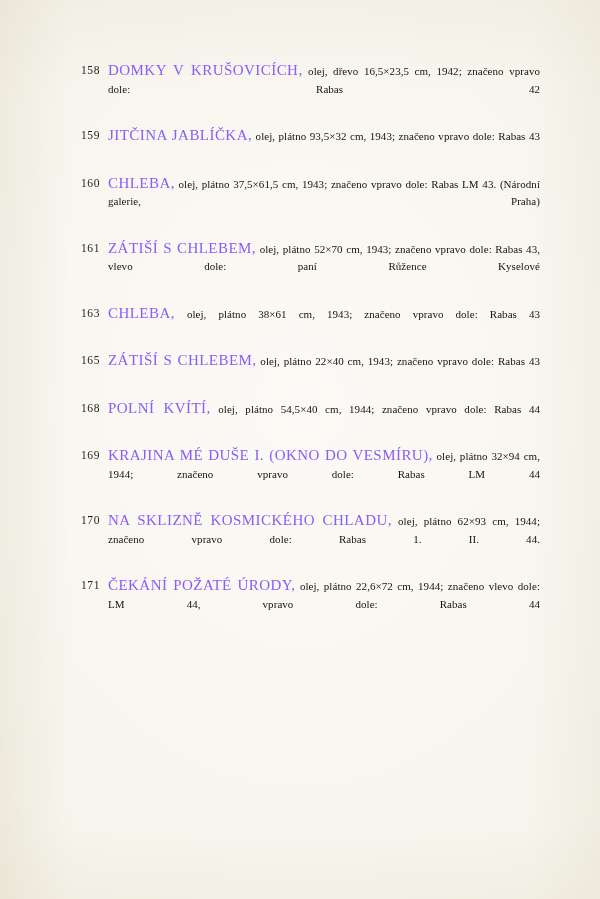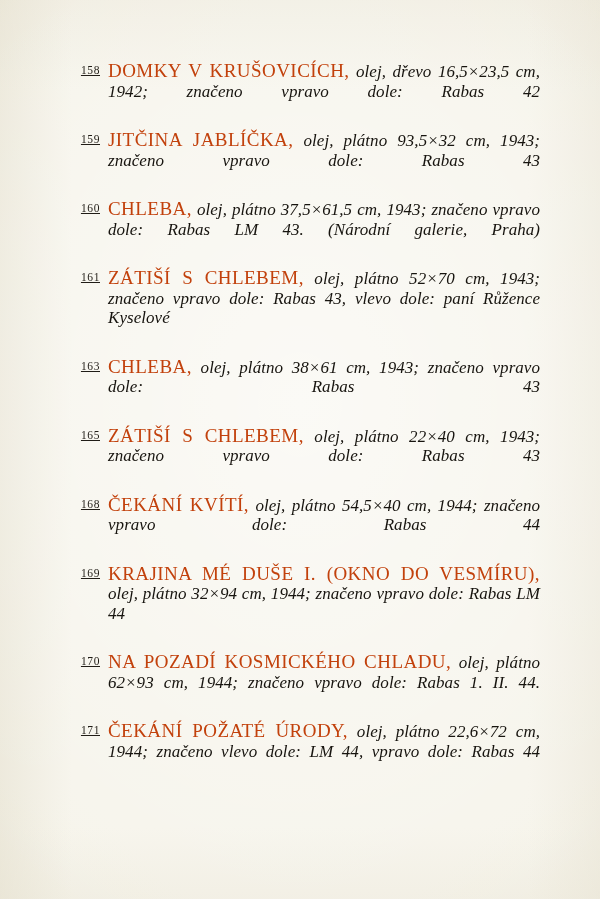--- a/index.html
+++ b/index.html
@@ -46,50 +46,48 @@
     width: 34px;
     text-align: right;
     padding-right: 8px;
     box-sizing: border-box;
     font-size: 11.5px;
     line-height: 17.5px;
     letter-spacing: 0.6px;
     color: #201c16;
     font-variant-numeric: oldstyle-nums;
     white-space: nowrap;
-    text-decoration: underline;
   }
 
   .entry-text {
     flex: 1 1 auto;
     font-size: 12.4px;
     line-height: 17.5px;
     text-align: justify;
     text-justify: inter-word;
     color: #17140f;
     hyphens: none;
     -webkit-hyphens: none;
   }
   
   .entry-text::after {
     content: "";
     display: inline-block;
     width: 100%;
   }
 
   .title {
-    font-size: 19px;
+    font-size: 15px;
     letter-spacing: 0.45px;
-    color: #c2410c;
+    color: #8b5cf6;
   }
 
   .detail {
-    font-size: 17px;
+    font-size: 11px;
     letter-spacing: 0.05px;
-    font-style: italic;
   }
 </style>
 </head>
 <body>
 
 <div class="paper"></div>
 
 <div class="catalogue" id="catalogue">
     <div class="entry">
       <div class="entry-number">158</div>
@@ -110,27 +108,27 @@
     <div class="entry">
       <div class="entry-number">163</div>
       <div class="entry-text"><span class="title">CHLEBA,</span><span class="detail"> olej, plátno 38×61 cm, 1943; značeno vpravo dole: Rabas 43</span></div>
     </div>
     <div class="entry">
       <div class="entry-number">165</div>
       <div class="entry-text"><span class="title">ZÁTIŠÍ S CHLEBEM,</span><span class="detail"> olej, plátno 22×40 cm, 1943; značeno vpravo dole: Rabas 43</span></div>
     </div>
     <div class="entry">
       <div class="entry-number">168</div>
-      <div class="entry-text"><span class="title">ČEKÁNÍ KVÍTÍ,</span><span class="detail"> olej, plátno 54,5×40 cm, 1944; značeno vpravo dole: Rabas 44</span></div>
+      <div class="entry-text"><span class="title">POLNÍ KVÍTÍ,</span><span class="detail"> olej, plátno 54,5×40 cm, 1944; značeno vpravo dole: Rabas 44</span></div>
     </div>
     <div class="entry">
       <div class="entry-number">169</div>
       <div class="entry-text"><span class="title">KRAJINA MÉ DUŠE I. (OKNO DO VESMÍRU),</span><span class="detail"> olej, plátno 32×94 cm, 1944; značeno vpravo dole: Rabas LM 44</span></div>
     </div>
     <div class="entry">
       <div class="entry-number">170</div>
-      <div class="entry-text"><span class="title">NA POZADÍ KOSMICKÉHO CHLADU,</span><span class="detail"> olej, plátno 62×93 cm, 1944; značeno vpravo dole: Rabas 1. II. 44.</span></div>
+      <div class="entry-text"><span class="title">NA SKLIZNĚ KOSMICKÉHO CHLADU,</span><span class="detail"> olej, plátno 62×93 cm, 1944; značeno vpravo dole: Rabas 1. II. 44.</span></div>
     </div>
     <div class="entry">
       <div class="entry-number">171</div>
       <div class="entry-text"><span class="title">ČEKÁNÍ POŽATÉ ÚRODY,</span><span class="detail"> olej, plátno 22,6×72 cm, 1944; značeno vlevo dole: LM 44, vpravo dole: Rabas 44</span></div>
     </div>
   </div>
 
 </body></html>

